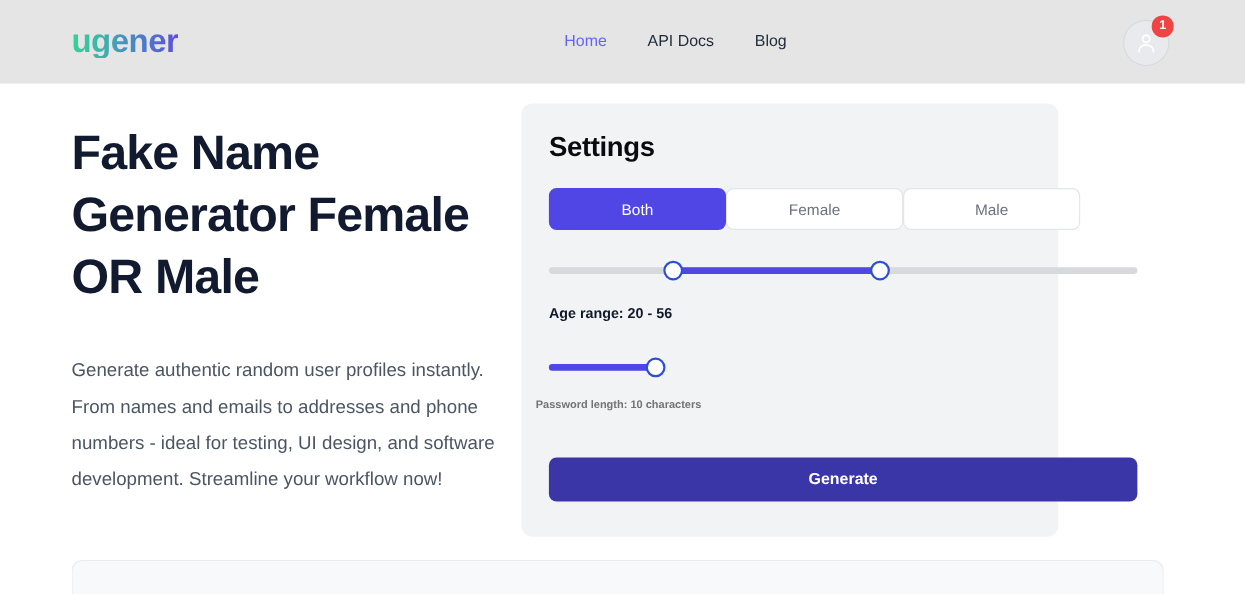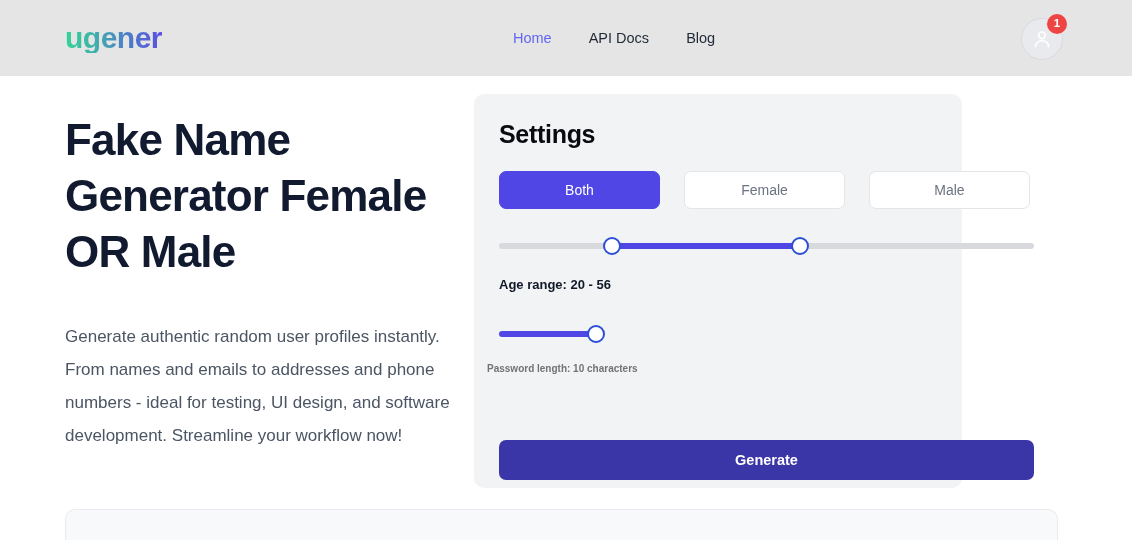--- a/index.html
+++ b/index.html
@@ -127,21 +127,20 @@
     color: #0b0b0f;
     letter-spacing: -0.3px;
   }
 
   .gender-row {
     position: absolute;
     left: 25px;
     top: 77px;
     width: 536px;
     display: flex;
-    gap: 24px;
   }
   .gender-btn {
     width: 161px;
     height: 38px;
     border-radius: 7px;
     font-size: 14px;
     display: flex;
     align-items: center;
     justify-content: center;
     cursor: pointer;
@@ -238,21 +237,20 @@
     border: none;
     border-radius: 7px;
     color: #ffffff;
     font-size: 14.5px;
     font-weight: 700;
     font-family: "Liberation Sans", sans-serif;
     cursor: pointer;
     display: flex;
     align-items: center;
     justify-content: center;
-    margin-top: 24px;
   }
 
   
   .bottom-card {
     position: absolute;
     left: 65px;
     top: 509px;
     width: 993px;
     height: 80px;
     background: #f8f9fb;

